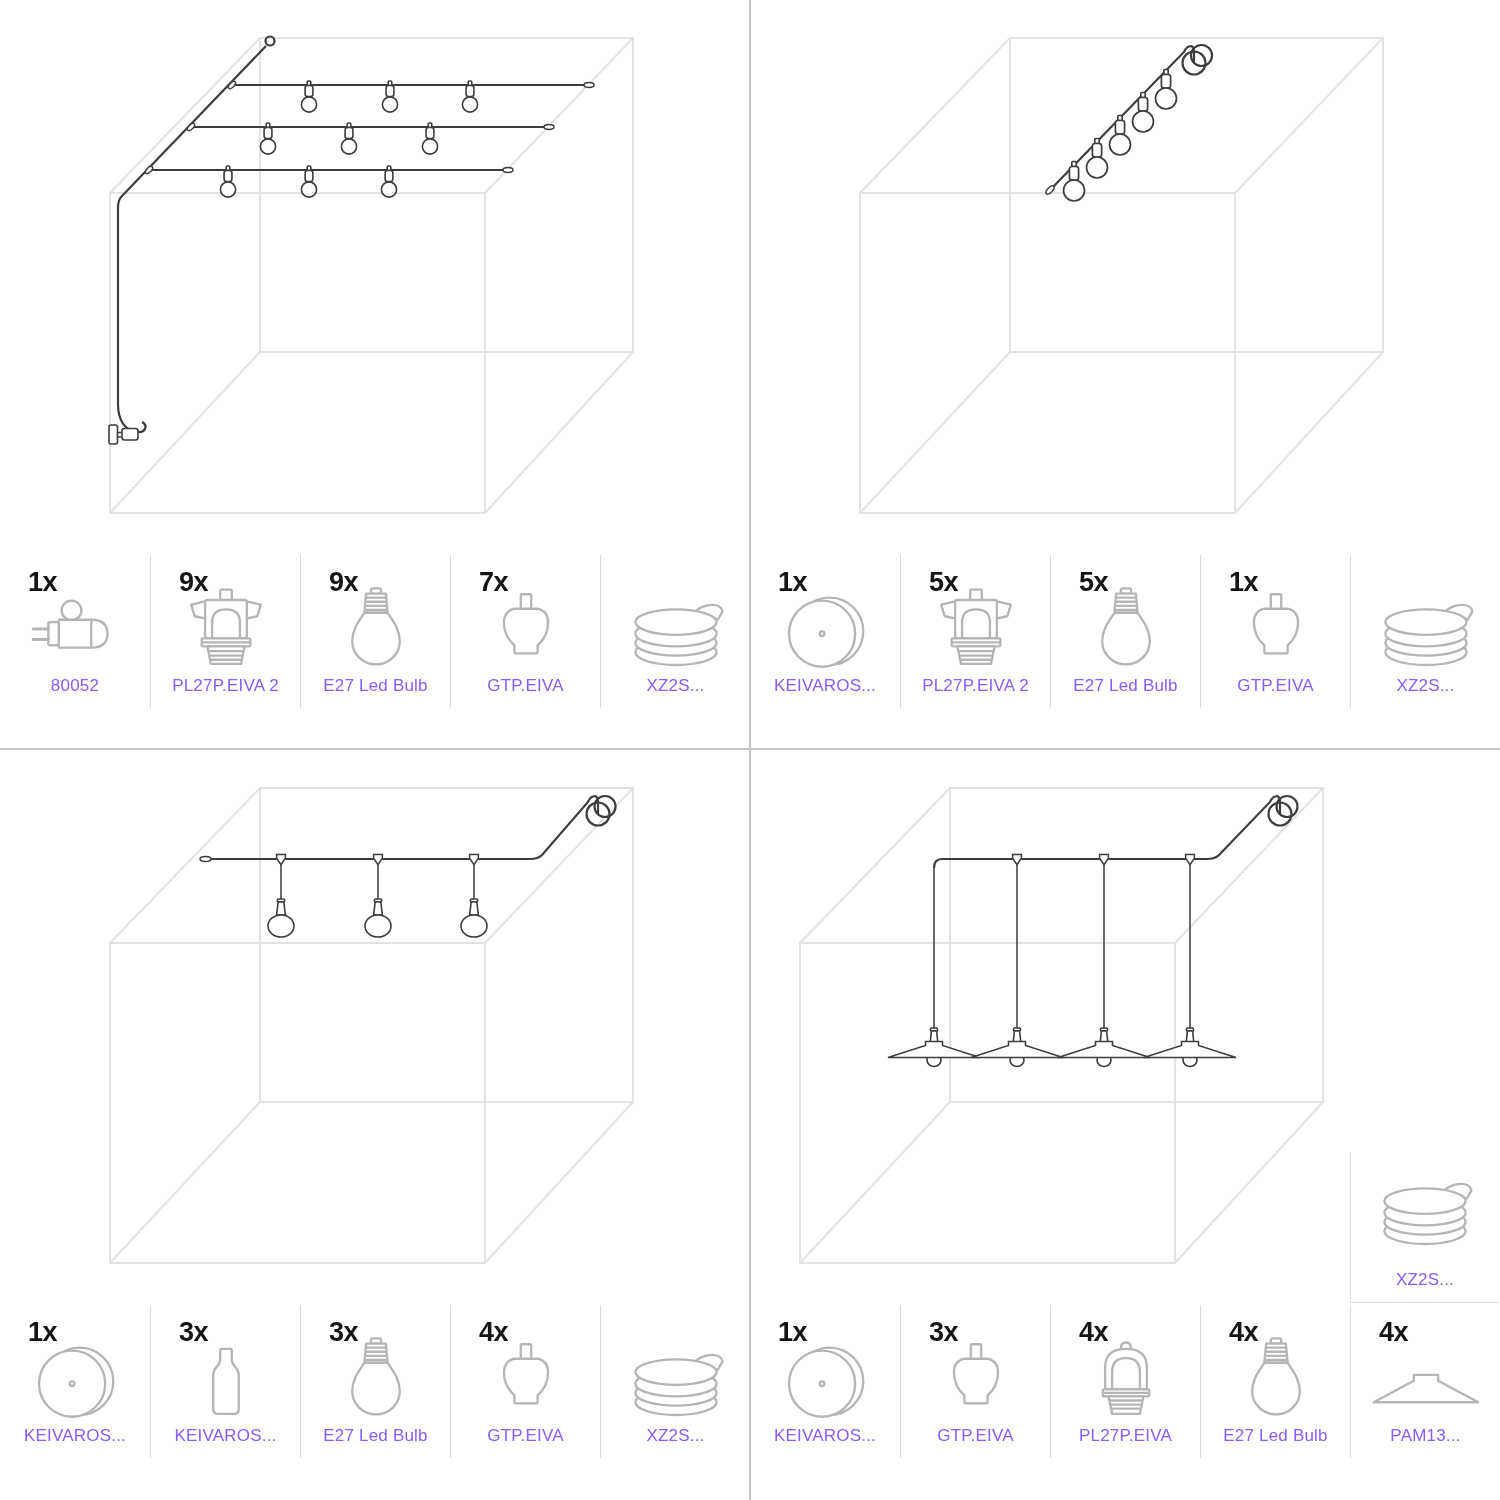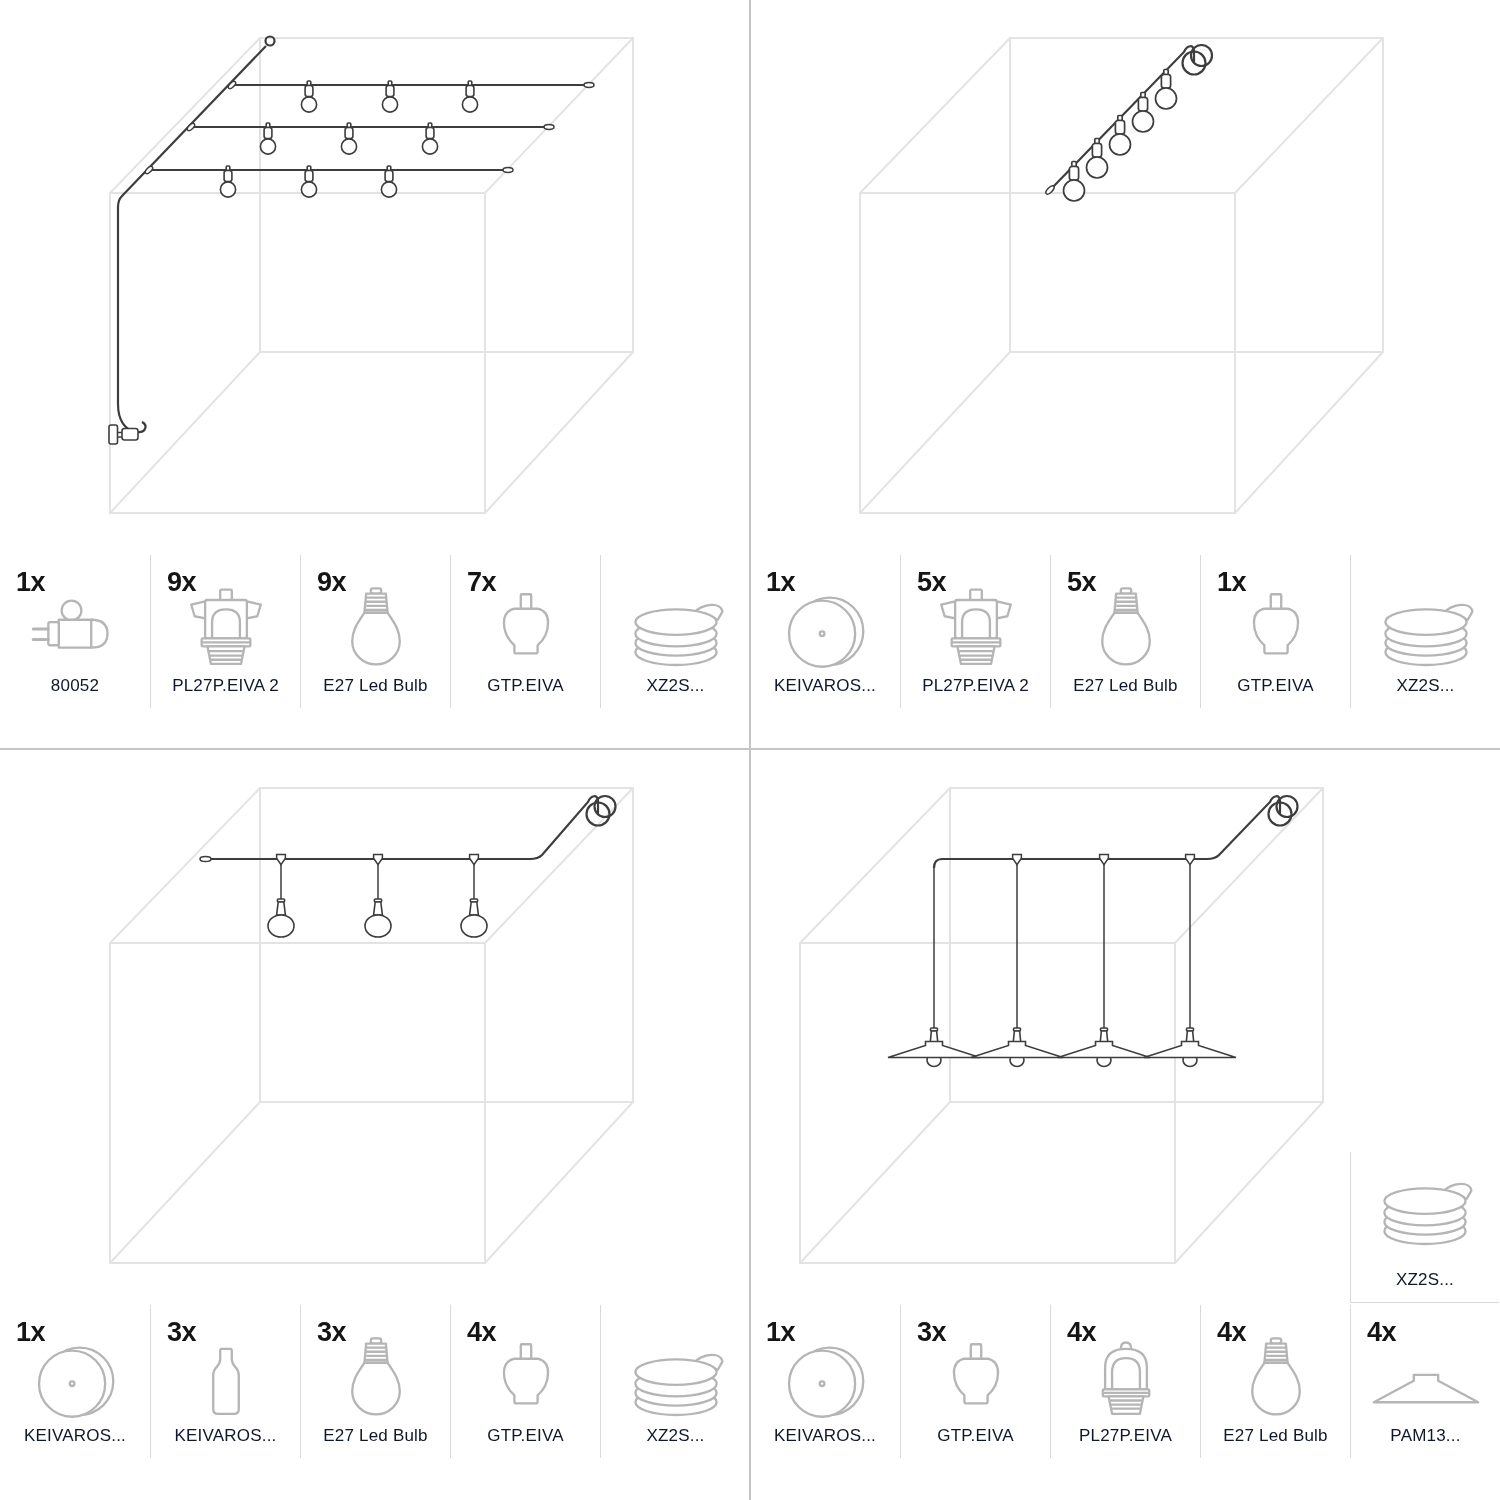--- a/index.html
+++ b/index.html
@@ -9,29 +9,29 @@
   }
   .q{position:absolute;width:750px;height:750px;}
   #q-tl{left:0;top:0;} #q-tr{left:750px;top:0;}
   #q-bl{left:0;top:750px;} #q-br{left:750px;top:750px;}
   .diagram{position:absolute;left:0;top:0;width:750px;height:750px;}
   .parts{position:absolute;left:0;top:555px;width:750px;height:153px;}
   .cell{position:absolute;top:0;height:153px;width:150px;box-sizing:border-box;}
   .c0{left:0;} .c1{left:150px;} .c2{left:300px;} .c3{left:450px;} .c4{left:600px;}
   .bl{border-left:1.5px solid #d9d9d9;}
   .qty{
-    position:absolute;top:12px;left:16px;
+    position:absolute;top:12px;left:28px;
     font-size:27px;font-weight:700;color:#151515;letter-spacing:-0.5px;
   }
   .icn{position:absolute;top:28px;left:0;right:0;height:98px;
        display:flex;align-items:center;justify-content:center;}
   .picon{width:116px;height:93px;}
   .code{
     position:absolute;left:0;right:0;bottom:12px;text-align:center;
-    font-size:17px;color:#0f172a;letter-spacing:0.2px;white-space:nowrap;
+    font-size:17px;color:#8b5cf6;letter-spacing:0.2px;white-space:nowrap;
   }
   .xz-top{
     position:absolute;left:600px;top:402px;width:149px;height:151px;box-sizing:border-box;
     border-left:1.5px solid #d9d9d9;border-bottom:1.5px solid #d9d9d9;
   }
   .xz-top .icn{top:10px;}
   .vdiv{position:absolute;left:749px;top:0;width:1.6px;height:1500px;background:#c6c6c6;}
   .hdiv{position:absolute;left:0;top:748px;width:1500px;height:1.6px;background:#c6c6c6;}
   .defs-svg{position:absolute;width:0;height:0;}
 </style>

